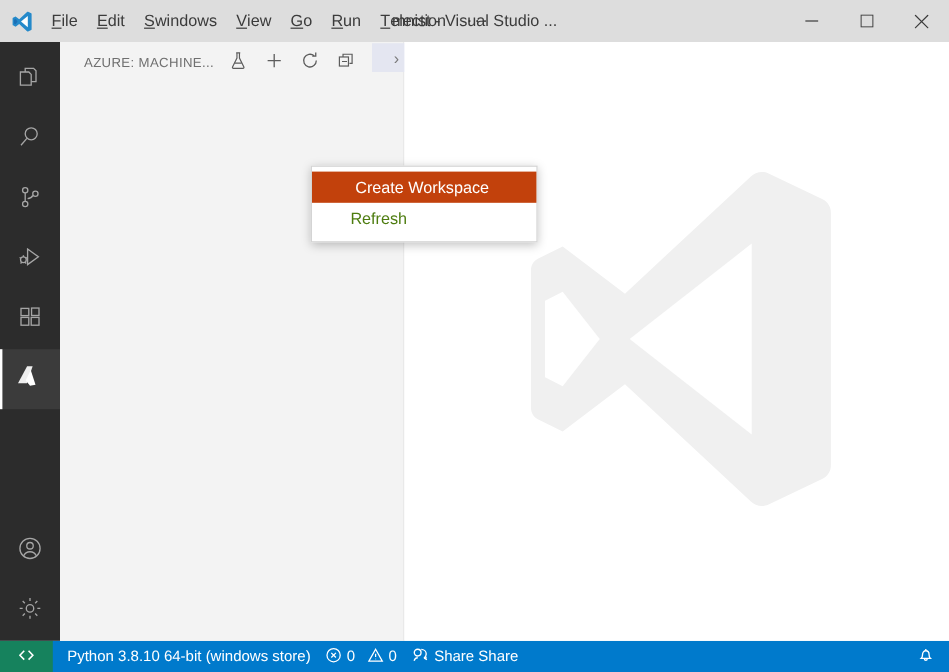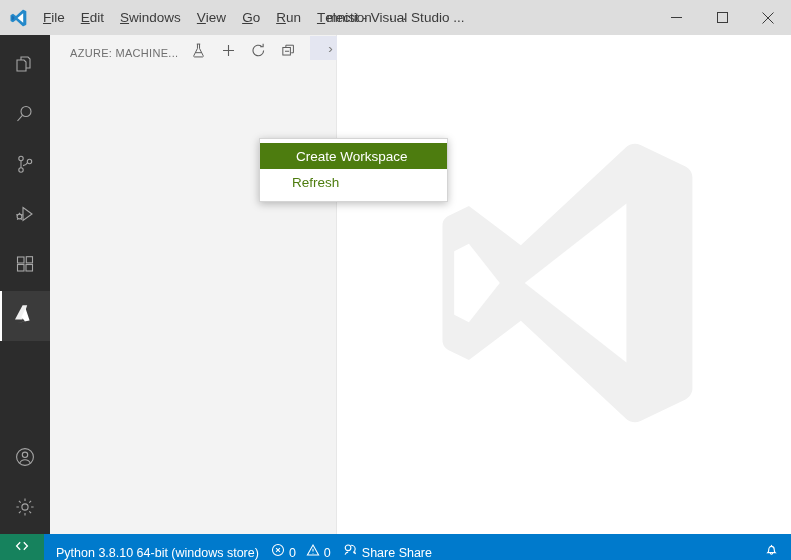--- a/index.html
+++ b/index.html
@@ -147,37 +147,37 @@
     padding: 4px 0 6px 0;
     z-index: 40;
   }
   .ctx-item {
     height: 26px;
     display: flex; align-items: center;
     padding-left: 32px;
     font-size: 13.5px; color: #4d7c0f;
     white-space: nowrap;
   }
-  .ctx-item.selected { background: #4d7c0f; color: #ffffff; padding-left: 36px; }
+  .ctx-item.selected { background: #c2410c; color: #ffffff; padding-left: 36px; }
 
   
   .statusbar {
     height: 26px; flex: 0 0 26px;
     background: #007acc;
     display: flex; align-items: center;
     color: #ffffff; font-size: 12.5px;
   }
   .remote-indicator {
     background: #16825d;
     height: 26px; width: 44px;
     display: flex; align-items: center; justify-content: center;
     flex: 0 0 44px;
   }
   .sb-entry {
-    height: 26px; display: flex; align-items: flex-end; gap: 4px;
+    height: 26px; display: flex; align-items: center; gap: 4px;
     padding: 0 6px; white-space: nowrap;
   }
   .sb-right { margin-left: auto; display: flex; align-items: center; }
   .sb-gap { width: 6px; }
 </style>
 </head>
 <body>
 
 <div id="app">
 

